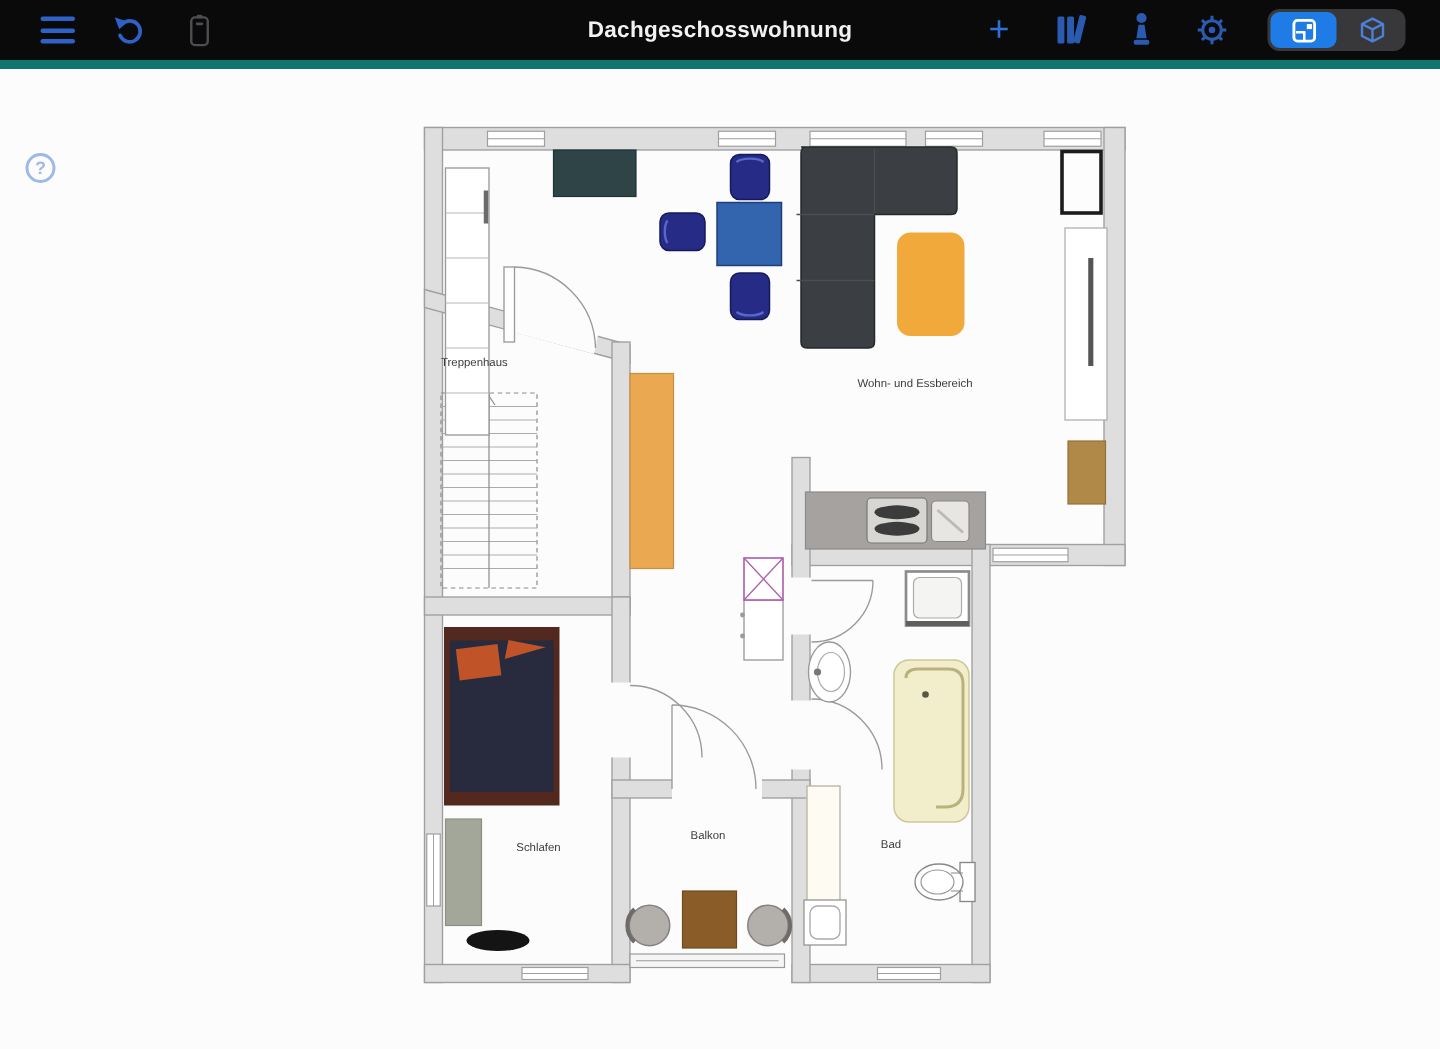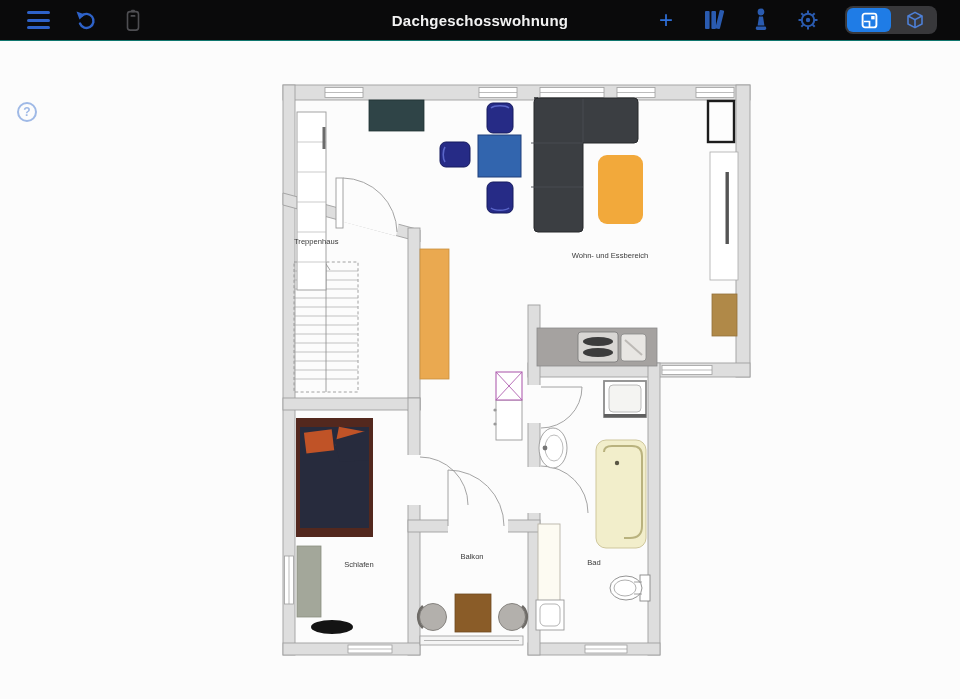--- a/index.html
+++ b/index.html
@@ -3,21 +3,21 @@
 <meta charset="utf-8">
 <style>
   html,body{margin:0;padding:0;}
   body{
     width:960px;height:699px;position:relative;overflow:hidden;
     background:#fcfcfc;font-family:"Liberation Sans",sans-serif;
   }
   
   .toolbar{
     position:absolute;left:0;top:0;width:960px;height:40px;
-    background:#0a0a0b;border-bottom:1px solid #0f766e;z-index:10;
+    background:#0a0a0b;border-bottom:6px solid #0f766e;z-index:10;
   }
   .tb-abs{position:absolute;display:flex;align-items:center;justify-content:center;}
   .tb-title{
     position:absolute;left:50%;top:50%;transform:translate(-50%,-50%);
     color:#f2f2f2;font-size:15px;font-weight:700;letter-spacing:.2px;white-space:nowrap;
   }
   .hamburger{left:27px;top:11px;width:23px;height:18px;flex-direction:column;justify-content:space-between;cursor:pointer;}
   .hamburger span{display:block;width:23px;height:3px;border-radius:2px;background:#2e62c9;}
   .plus{left:652px;top:4px;width:28px;height:32px;color:#2e6fd8;font-size:24px;font-weight:400;cursor:pointer;}
   .seg{

